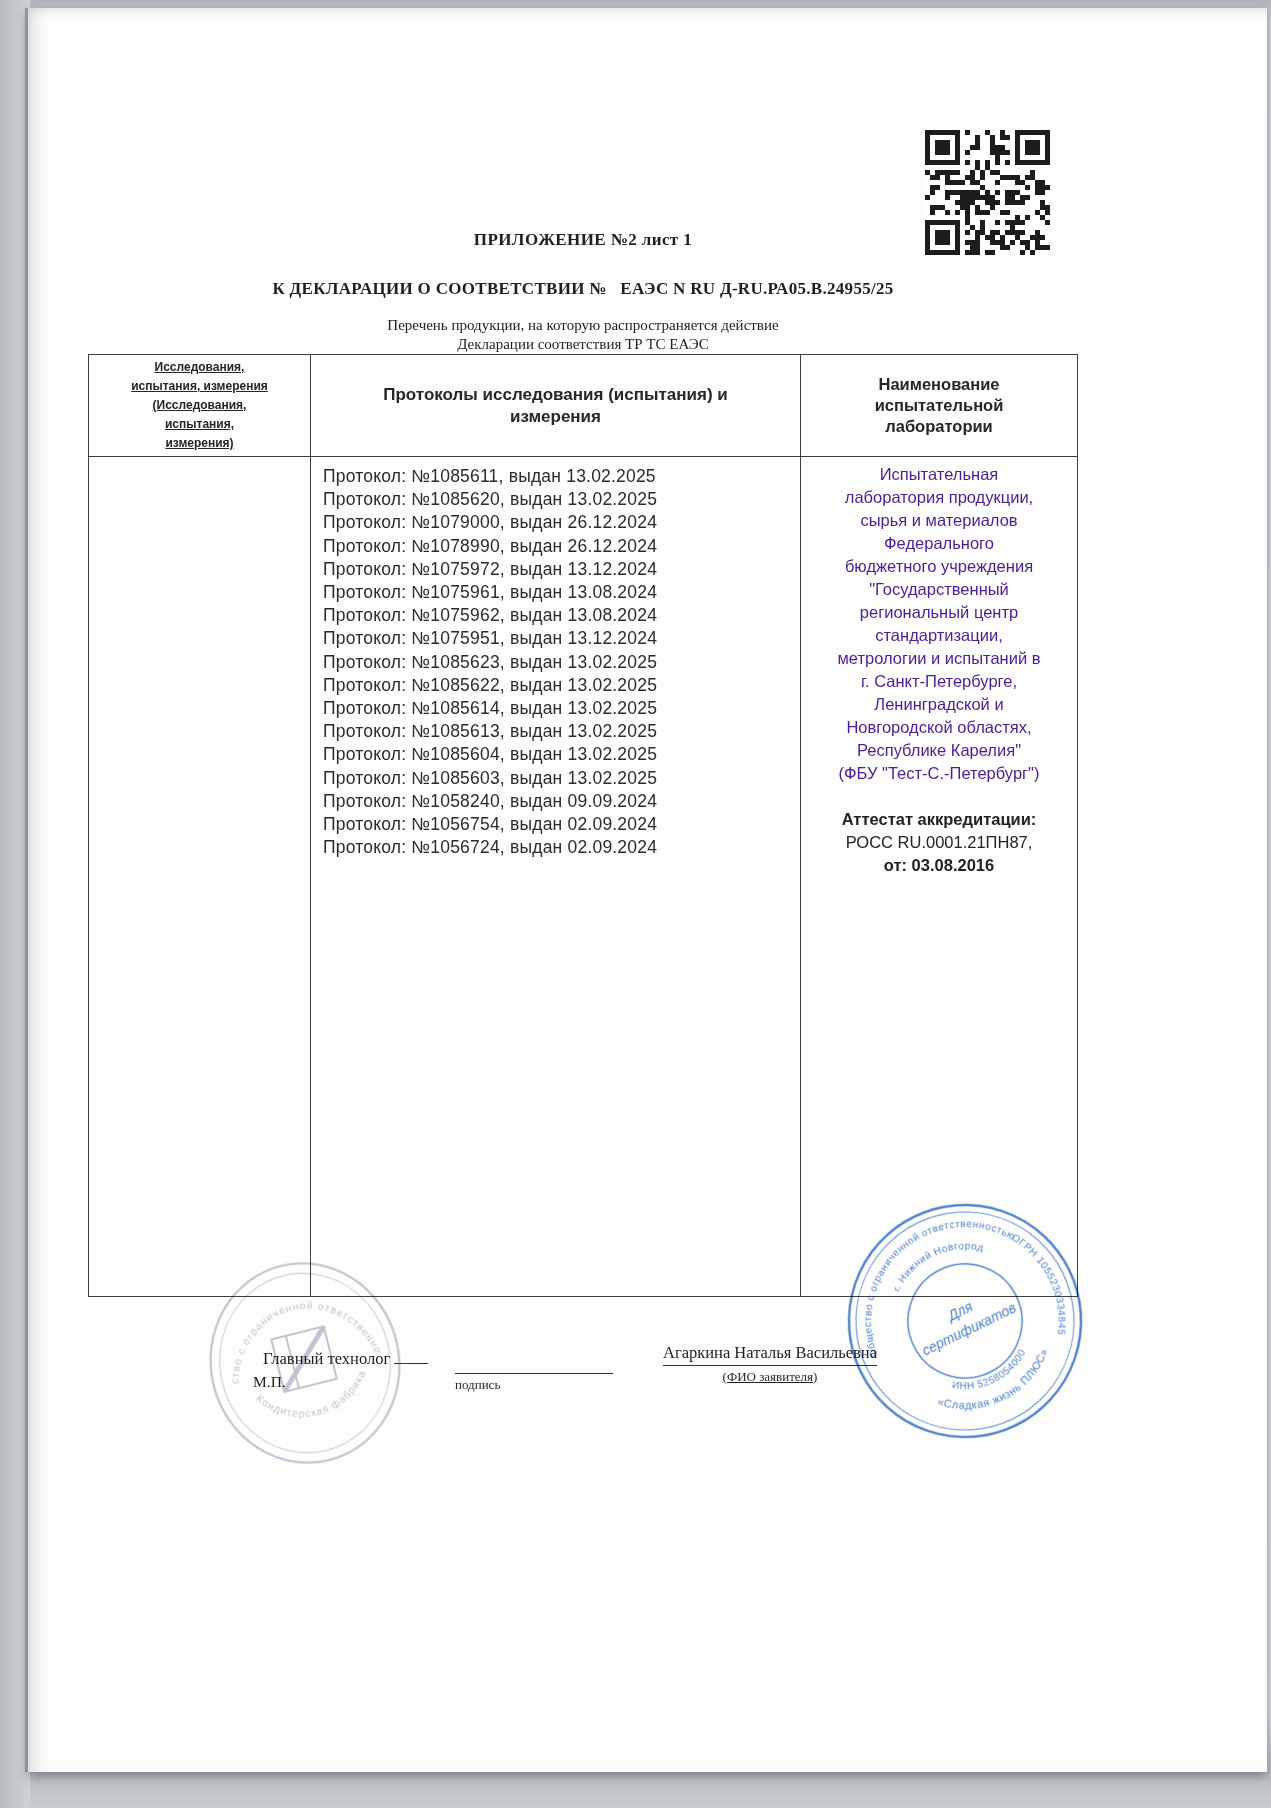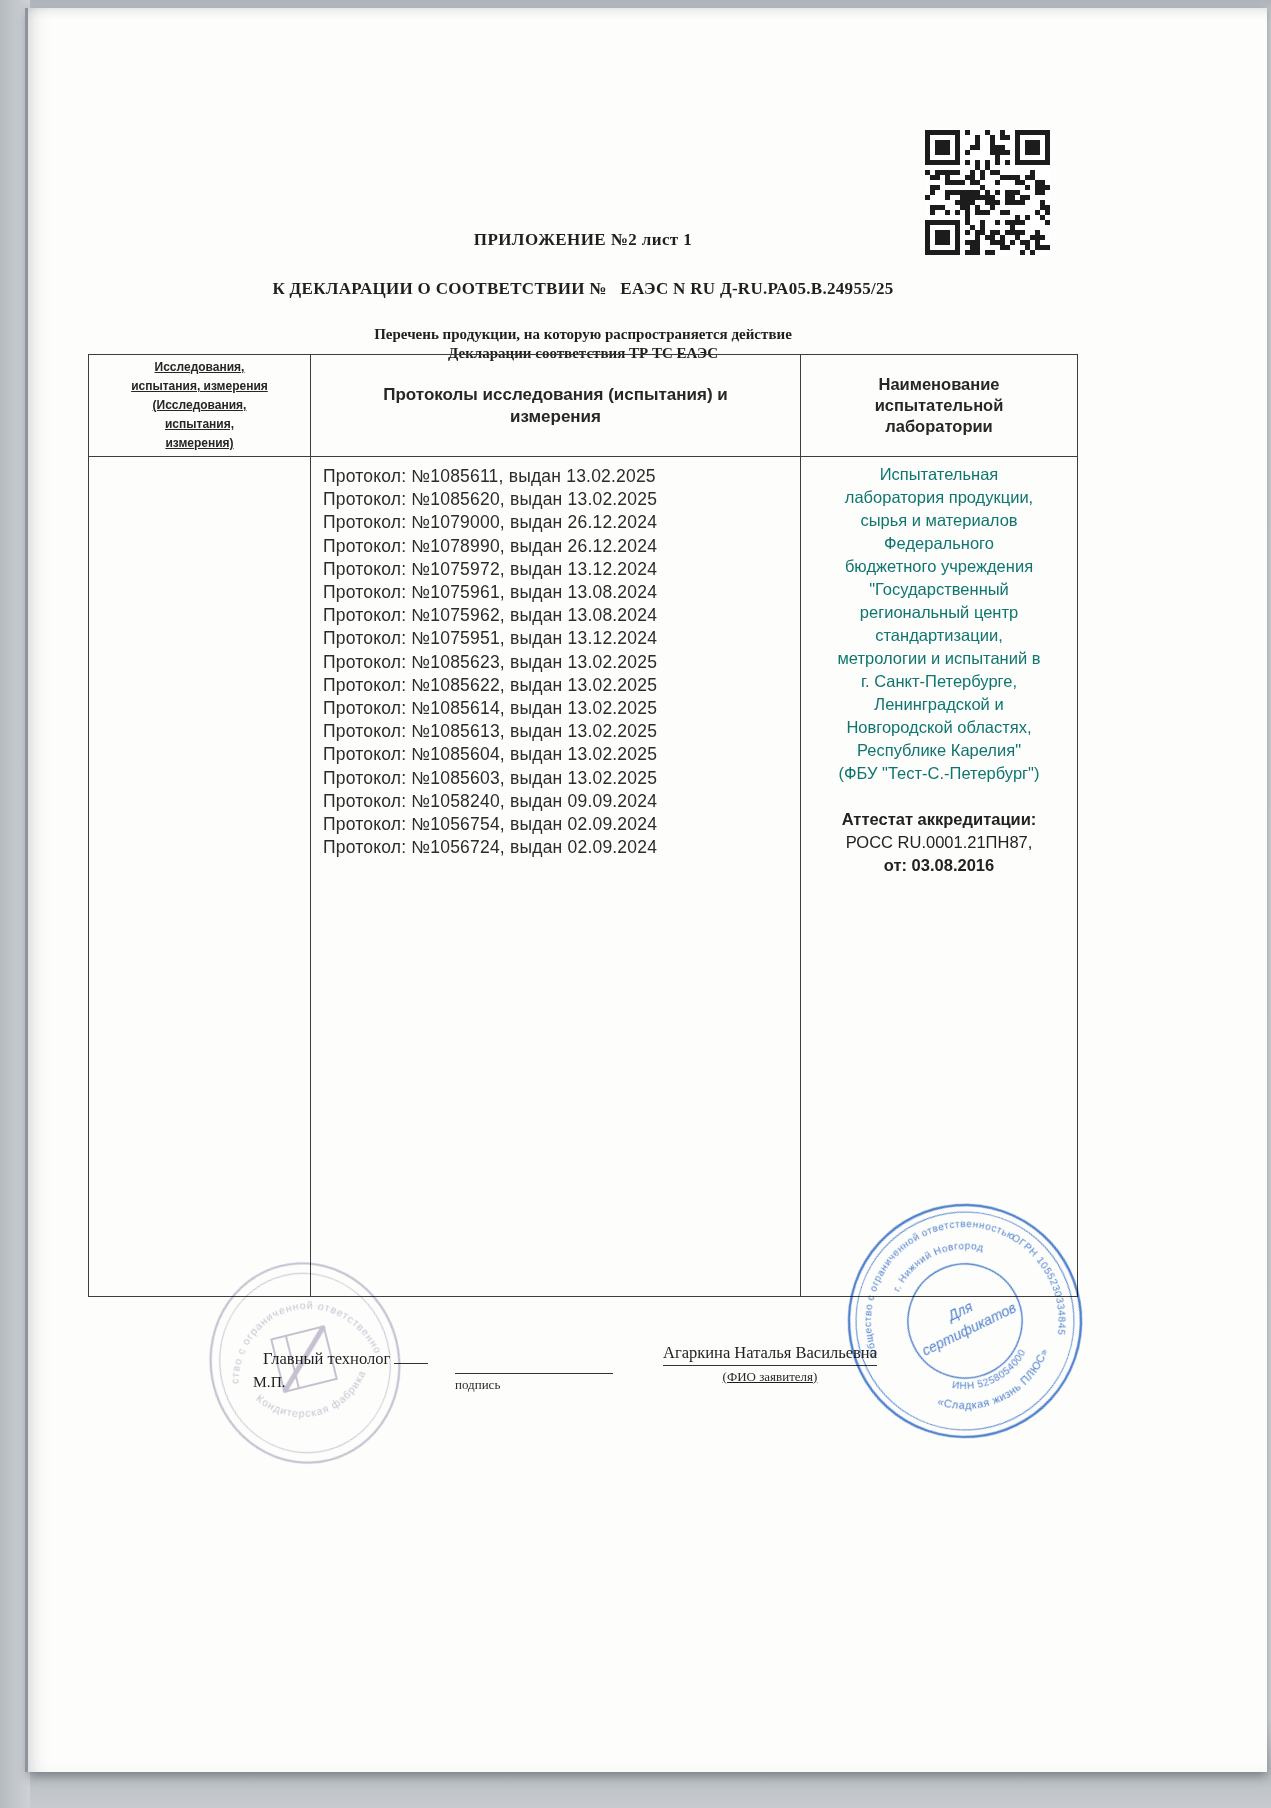--- a/index.html
+++ b/index.html
@@ -14,37 +14,37 @@
     position:absolute;left:28px;top:8px;right:4px;bottom:36px;
     background:#fdfdfc;
     box-shadow:-3px 0 0 #8d949b, 0 4px 10px rgba(40,45,50,.45), inset 14px 0 22px -16px rgba(60,65,70,.35), inset 0 10px 14px -12px rgba(60,65,70,.25);
   }
   
   .qr{position:absolute;left:897px;top:122px;width:125px;height:125px;}
   
   .titles{position:absolute;left:60px;top:222px;width:990px;text-align:center;color:#1f1f1f;font-family:"Liberation Serif",serif;}
   .t1{font-size:17px;font-weight:bold;letter-spacing:.4px;}
   .t2{font-size:17px;font-weight:bold;margin-top:29px;white-space:pre-wrap;letter-spacing:.3px;}
-  .t3{margin-top:26px;font-size:15px;font-weight:bold;line-height:19px;}
+  .t3{margin-top:17px;font-size:15px;font-weight:normal;line-height:19px;}
   
   .doc-table{
     position:absolute;left:60px;top:346px;width:990px;height:943px;
     display:grid;grid-template-columns:222px 490px 1fr;grid-template-rows:102px 1fr;
     border:1.6px solid #3d3d3d;color:#262626;box-sizing:border-box;
   }
   .cell{border-right:1.3px solid #3d3d3d;box-sizing:border-box;}
   .cell:nth-child(3n){border-right:none;}
   .th{border-bottom:1.3px solid #3d3d3d;display:flex;align-items:center;justify-content:center;text-align:center;font-weight:bold;white-space:pre-line;}
   .th.c1{font-size:12px;line-height:19px;text-decoration:underline;}
   .th.c2{font-size:17px;line-height:22px;}
   .th.c3{font-size:16.5px;line-height:21px;}
   .td{padding:6px 8px;}
   .protocols{padding:2px 0 0 4px;}
   .protocol-line{font-size:17.5px;line-height:23.2px;color:#2b2b2b;letter-spacing:.2px;}
-  .lab{white-space:pre-line;text-align:center;font-size:16.5px;line-height:23px;color:#0f766e;}
+  .lab{white-space:pre-line;text-align:center;font-size:16.5px;line-height:23px;color:#4c1d95;}
   .accr{margin-top:23px;text-align:center;font-size:16.5px;line-height:23px;color:#222;}
   .accr-label{font-weight:bold;}
   .accr-date{font-weight:bold;}
   
   .footer-text{position:absolute;color:#1e1e1e;font-family:"Liberation Serif",serif;}
   .pos-title{left:235px;top:1341px;font-size:16.5px;}
   .pos-title .line{display:inline-block;width:34px;border-bottom:1.2px solid #333;height:14px;}
   .mp{left:225px;top:1365px;font-size:15.5px;}
   .sig-block{left:427px;top:1350px;width:158px;}
   .sig-line{border-bottom:1.2px solid #333;height:15px;}

